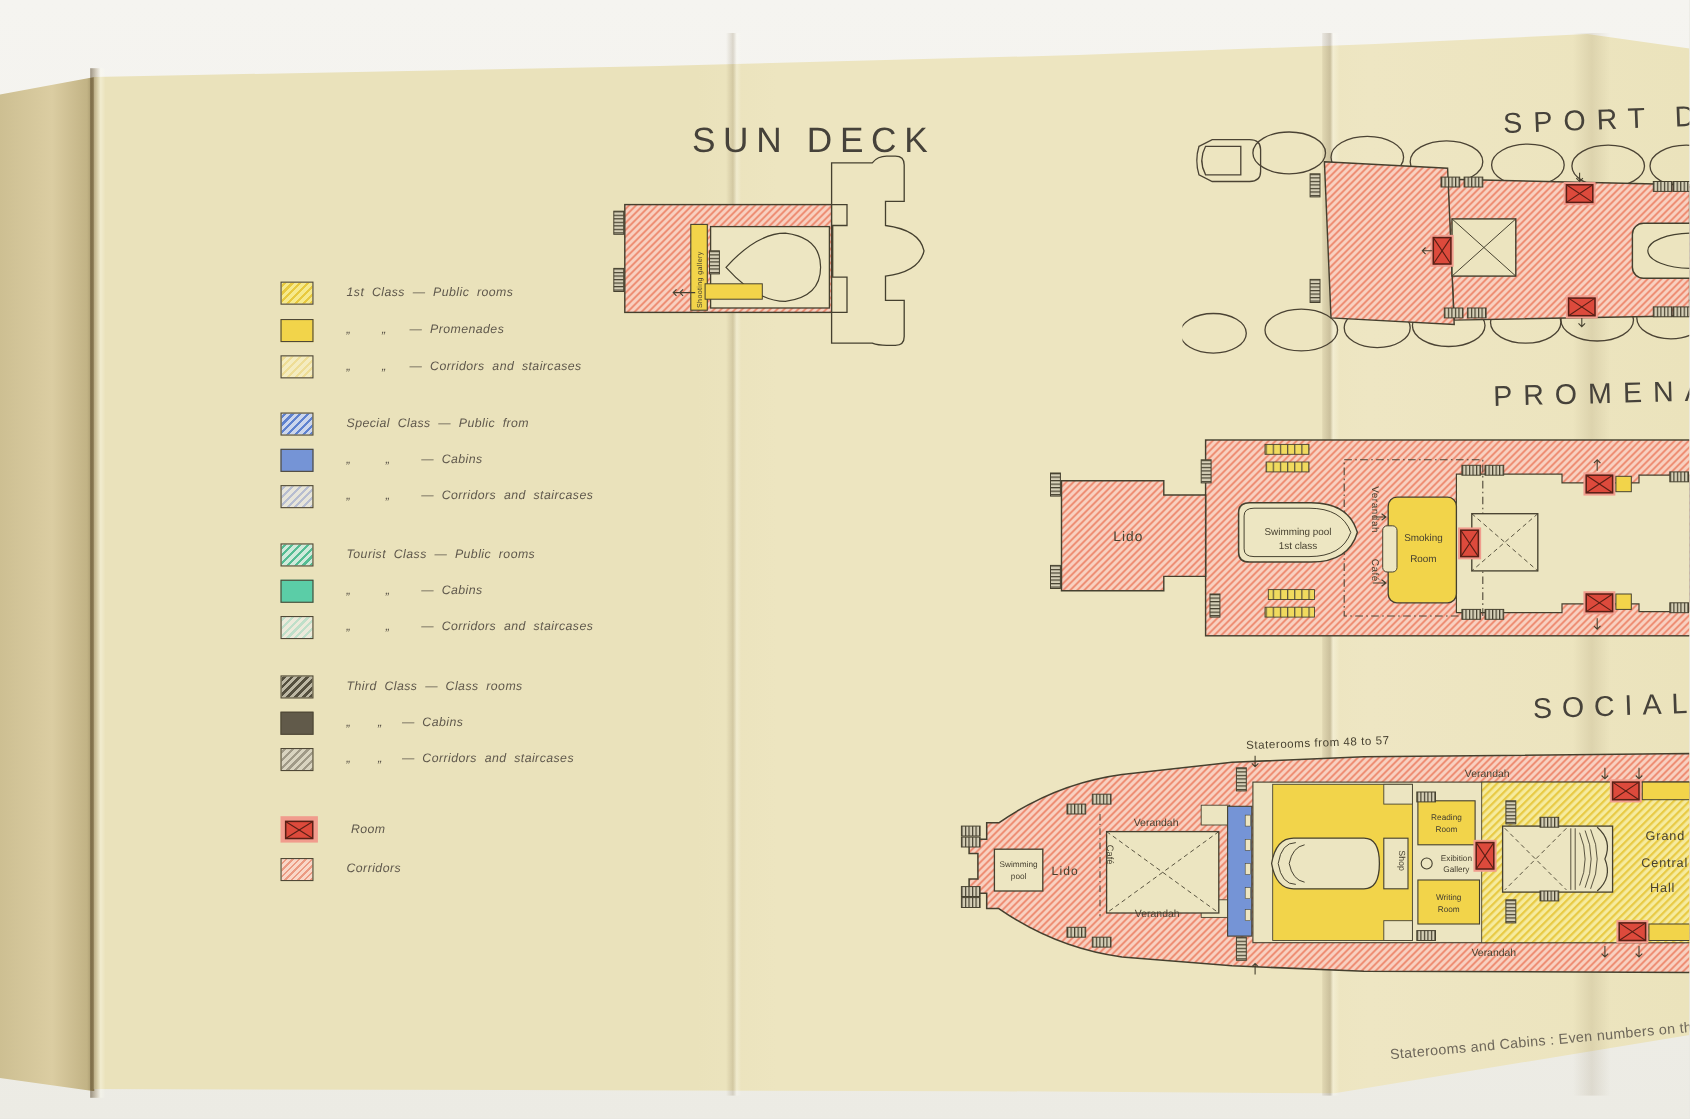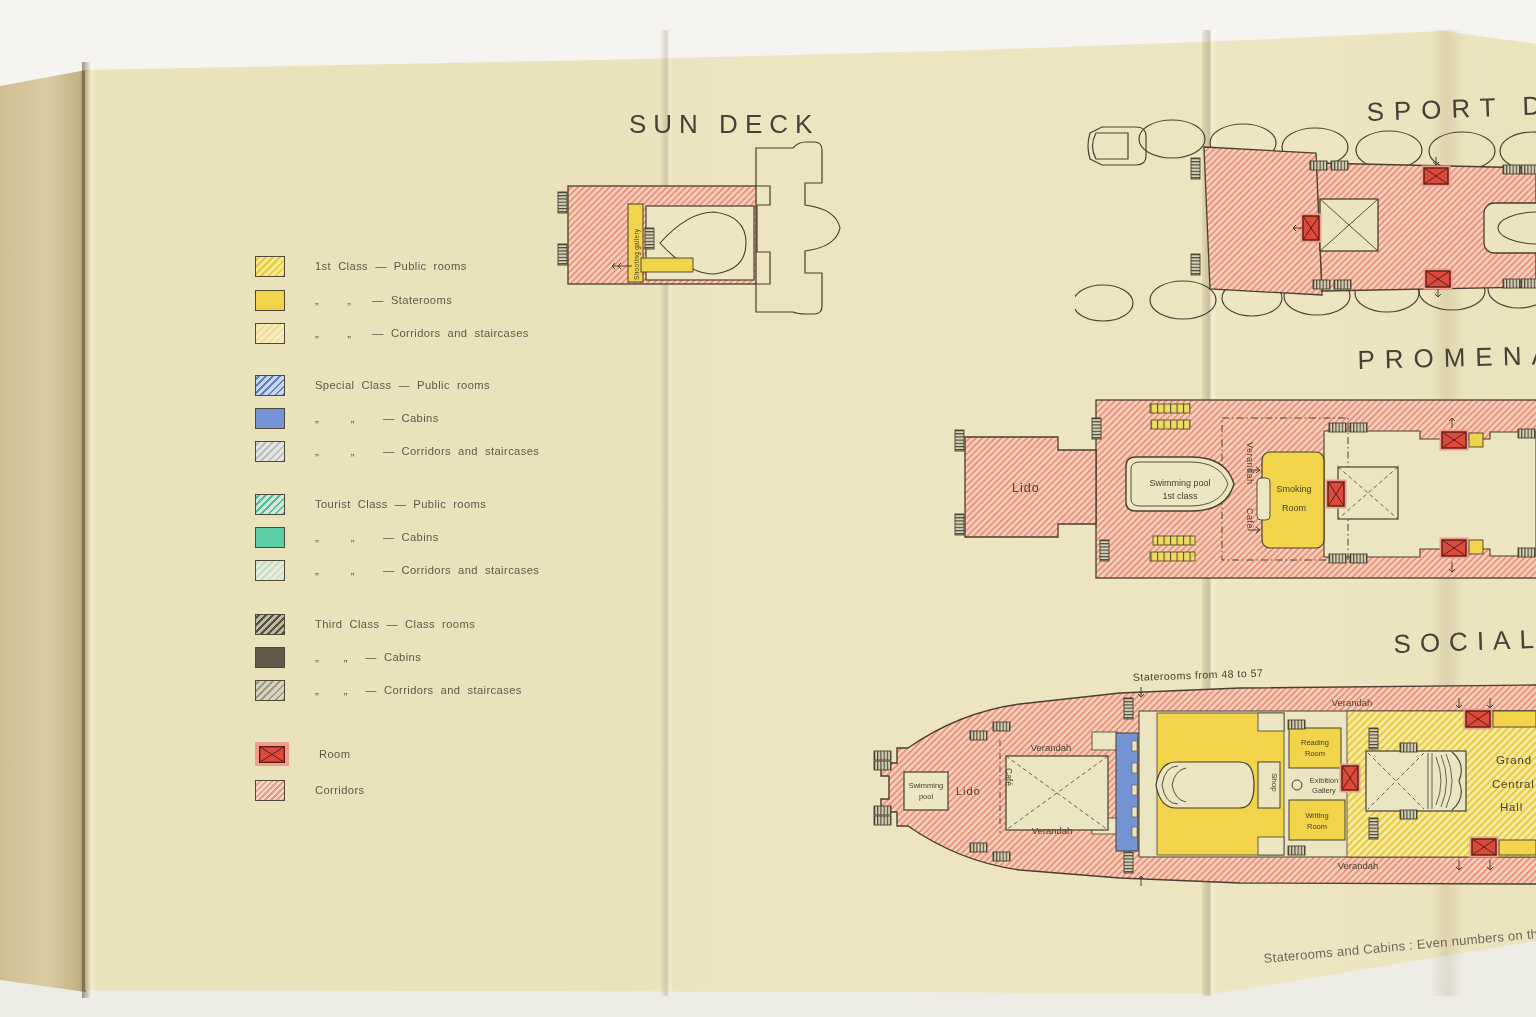--- a/index.html
+++ b/index.html
@@ -12,30 +12,30 @@
   .page{position:absolute;left:80px;top:0;width:1456px;height:1017px;
         background:linear-gradient(90deg,#eae2bb 0%,#eae2bb 38%,#ede5c0 43%,#ede5c0 77%,#eee6c3 80%,#ebe3bc 100%);
         clip-path:polygon(5px 70px,520px 60px,900px 50px,1170px 40px,1363px 31px,1456px 44px,1456px 941px,1132px 994px,820px 992px,5px 990px);}
   .gutter{position:absolute;left:82px;top:62px;width:14px;height:936px;
         background:linear-gradient(90deg,rgba(70,52,24,.5),rgba(130,108,64,.28) 38%,rgba(255,255,242,.35) 68%,rgba(255,255,255,0));}
   .crease{position:absolute;top:30px;height:966px;}
   .crease.c1{left:660px;width:14px;background:linear-gradient(90deg,rgba(0,0,0,0),rgba(110,90,50,.20) 45%,rgba(255,255,248,.28) 70%,rgba(0,0,0,0));}
   .crease.c2{left:1202px;width:16px;background:linear-gradient(90deg,rgba(120,100,60,.10),rgba(92,72,40,.24) 45%,rgba(255,255,246,.30) 62%,rgba(0,0,0,0));}
   .crease.c3{left:1430px;width:34px;background:linear-gradient(90deg,rgba(0,0,0,0),rgba(120,100,60,.13) 50%,rgba(0,0,0,0));}
   .title{position:absolute;font-weight:500;color:#46423a;white-space:nowrap;}
-  .t-sun{left:629px;top:109px;font-size:26px;letter-spacing:7px;text-align:right;}
+  .t-sun{left:629px;top:109px;font-size:32px;letter-spacing:7px;text-align:right;}
   .t-sport{left:1366px;top:97px;font-size:26px;letter-spacing:10px;transform:rotate(-2.2deg);transform-origin:left top;}
   .t-prom{left:1357px;top:345px;font-size:26px;letter-spacing:10px;transform:rotate(-1.5deg);transform-origin:left top;}
   .t-social{left:1393px;top:629px;font-size:26px;letter-spacing:9px;transform:rotate(-2deg);transform-origin:left top;}
   .footer-note{position:absolute;left:1263px;top:951px;font-size:13px;color:#6e675a;letter-spacing:.3px;
        white-space:nowrap;transform:rotate(-5.2deg);transform-origin:left top;}
   
   .lrow{position:absolute;left:255px;height:22px;display:flex;align-items:center;}
   .sw{width:30px;height:21px;border:1.6px solid #4f4836;box-sizing:border-box;flex:none;}
-  .ltxt{margin-left:30px;font-size:11.2px;color:#5f584c;letter-spacing:.4px;white-space:pre;}
+  .ltxt{margin-left:30px;font-size:11.2px;color:#5f584c;letter-spacing:.4px;white-space:pre;font-style:italic;}
   .sw-y1{background:repeating-linear-gradient(-45deg,#e8c93e 0 2px,#f6e98c 2px 5px);}
   .sw-y2{background:#f2d44a;}
   .sw-y3{background:repeating-linear-gradient(-45deg,#eedd96 0 2px,#f4ecc0 2px 5px);}
   .sw-b1{background:repeating-linear-gradient(-45deg,#5f82cf 0 2px,#ccd6ec 2px 5px);}
   .sw-b2{background:#7594d6;}
   .sw-b3{background:repeating-linear-gradient(-45deg,#b7bdd0 0 2px,#e7e5da 2px 5px);}
   .sw-g1{background:repeating-linear-gradient(-45deg,#54bd93 0 2px,#cfeadb 2px 5px);}
   .sw-g2{background:#5bcda7;}
   .sw-g3{background:repeating-linear-gradient(-45deg,#bfdfc9 0 2px,#eceadb 2px 5px);}
   .sw-d1{background:repeating-linear-gradient(-45deg,#55503f 0 2.5px,#bdb8a4 2.5px 5px);}
@@ -101,29 +101,29 @@
   <div class="title t-prom">PROMENA</div>
   <div class="title t-social">SOCIAL</div>
 
   <div>
     <div class="lrow" style="top:255px">
         <div class="sw sw-y1"></div>
         <span class="ltxt">1st  Class  —  Public  rooms</span>
       </div>
     <div class="lrow" style="top:289px">
         <div class="sw sw-y2"></div>
-        <span class="ltxt">„        „      —  Staterooms</span>
+        <span class="ltxt">„        „      —  Promenades</span>
       </div>
     <div class="lrow" style="top:322px">
         <div class="sw sw-y3"></div>
         <span class="ltxt">„        „      —  Corridors  and  staircases</span>
       </div>
     <div class="lrow" style="top:374px">
         <div class="sw sw-b1"></div>
-        <span class="ltxt">Special  Class  —  Public  rooms</span>
+        <span class="ltxt">Special  Class  —  Public  from</span>
       </div>
     <div class="lrow" style="top:407px">
         <div class="sw sw-b2"></div>
         <span class="ltxt">„         „        —  Cabins</span>
       </div>
     <div class="lrow" style="top:440px">
         <div class="sw sw-b3"></div>
         <span class="ltxt">„         „        —  Corridors  and  staircases</span>
       </div>
     <div class="lrow" style="top:493px">

